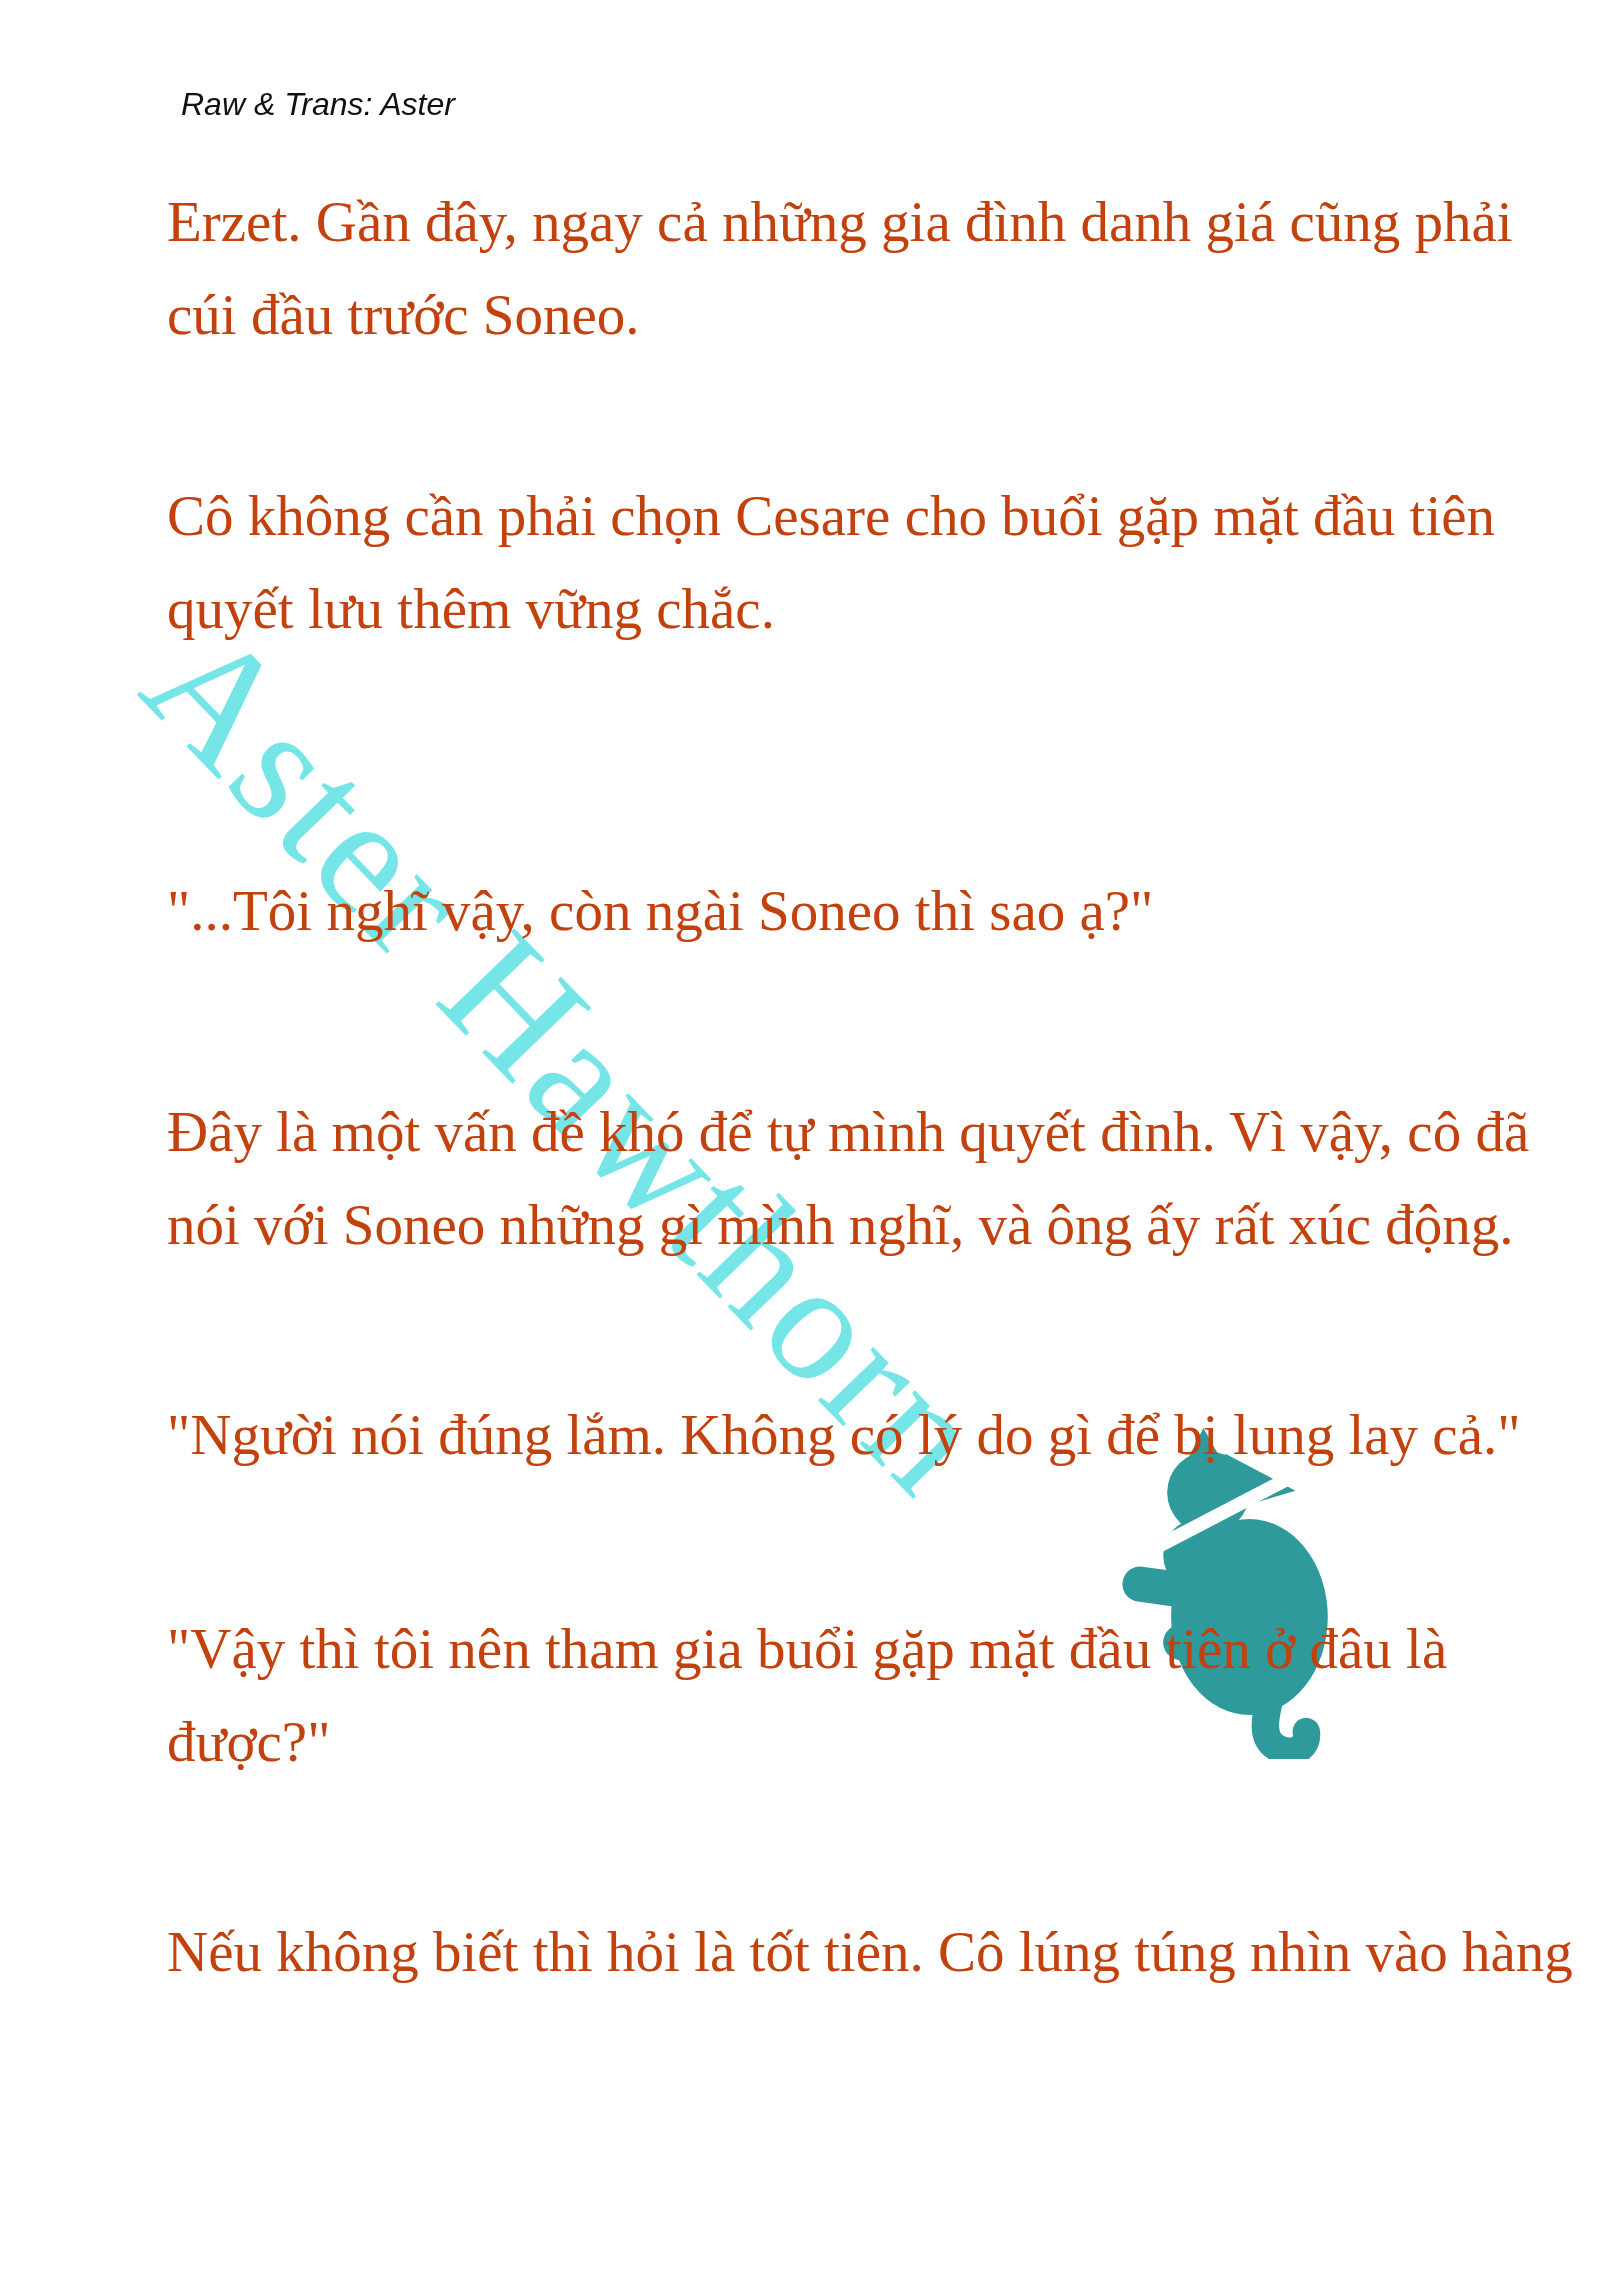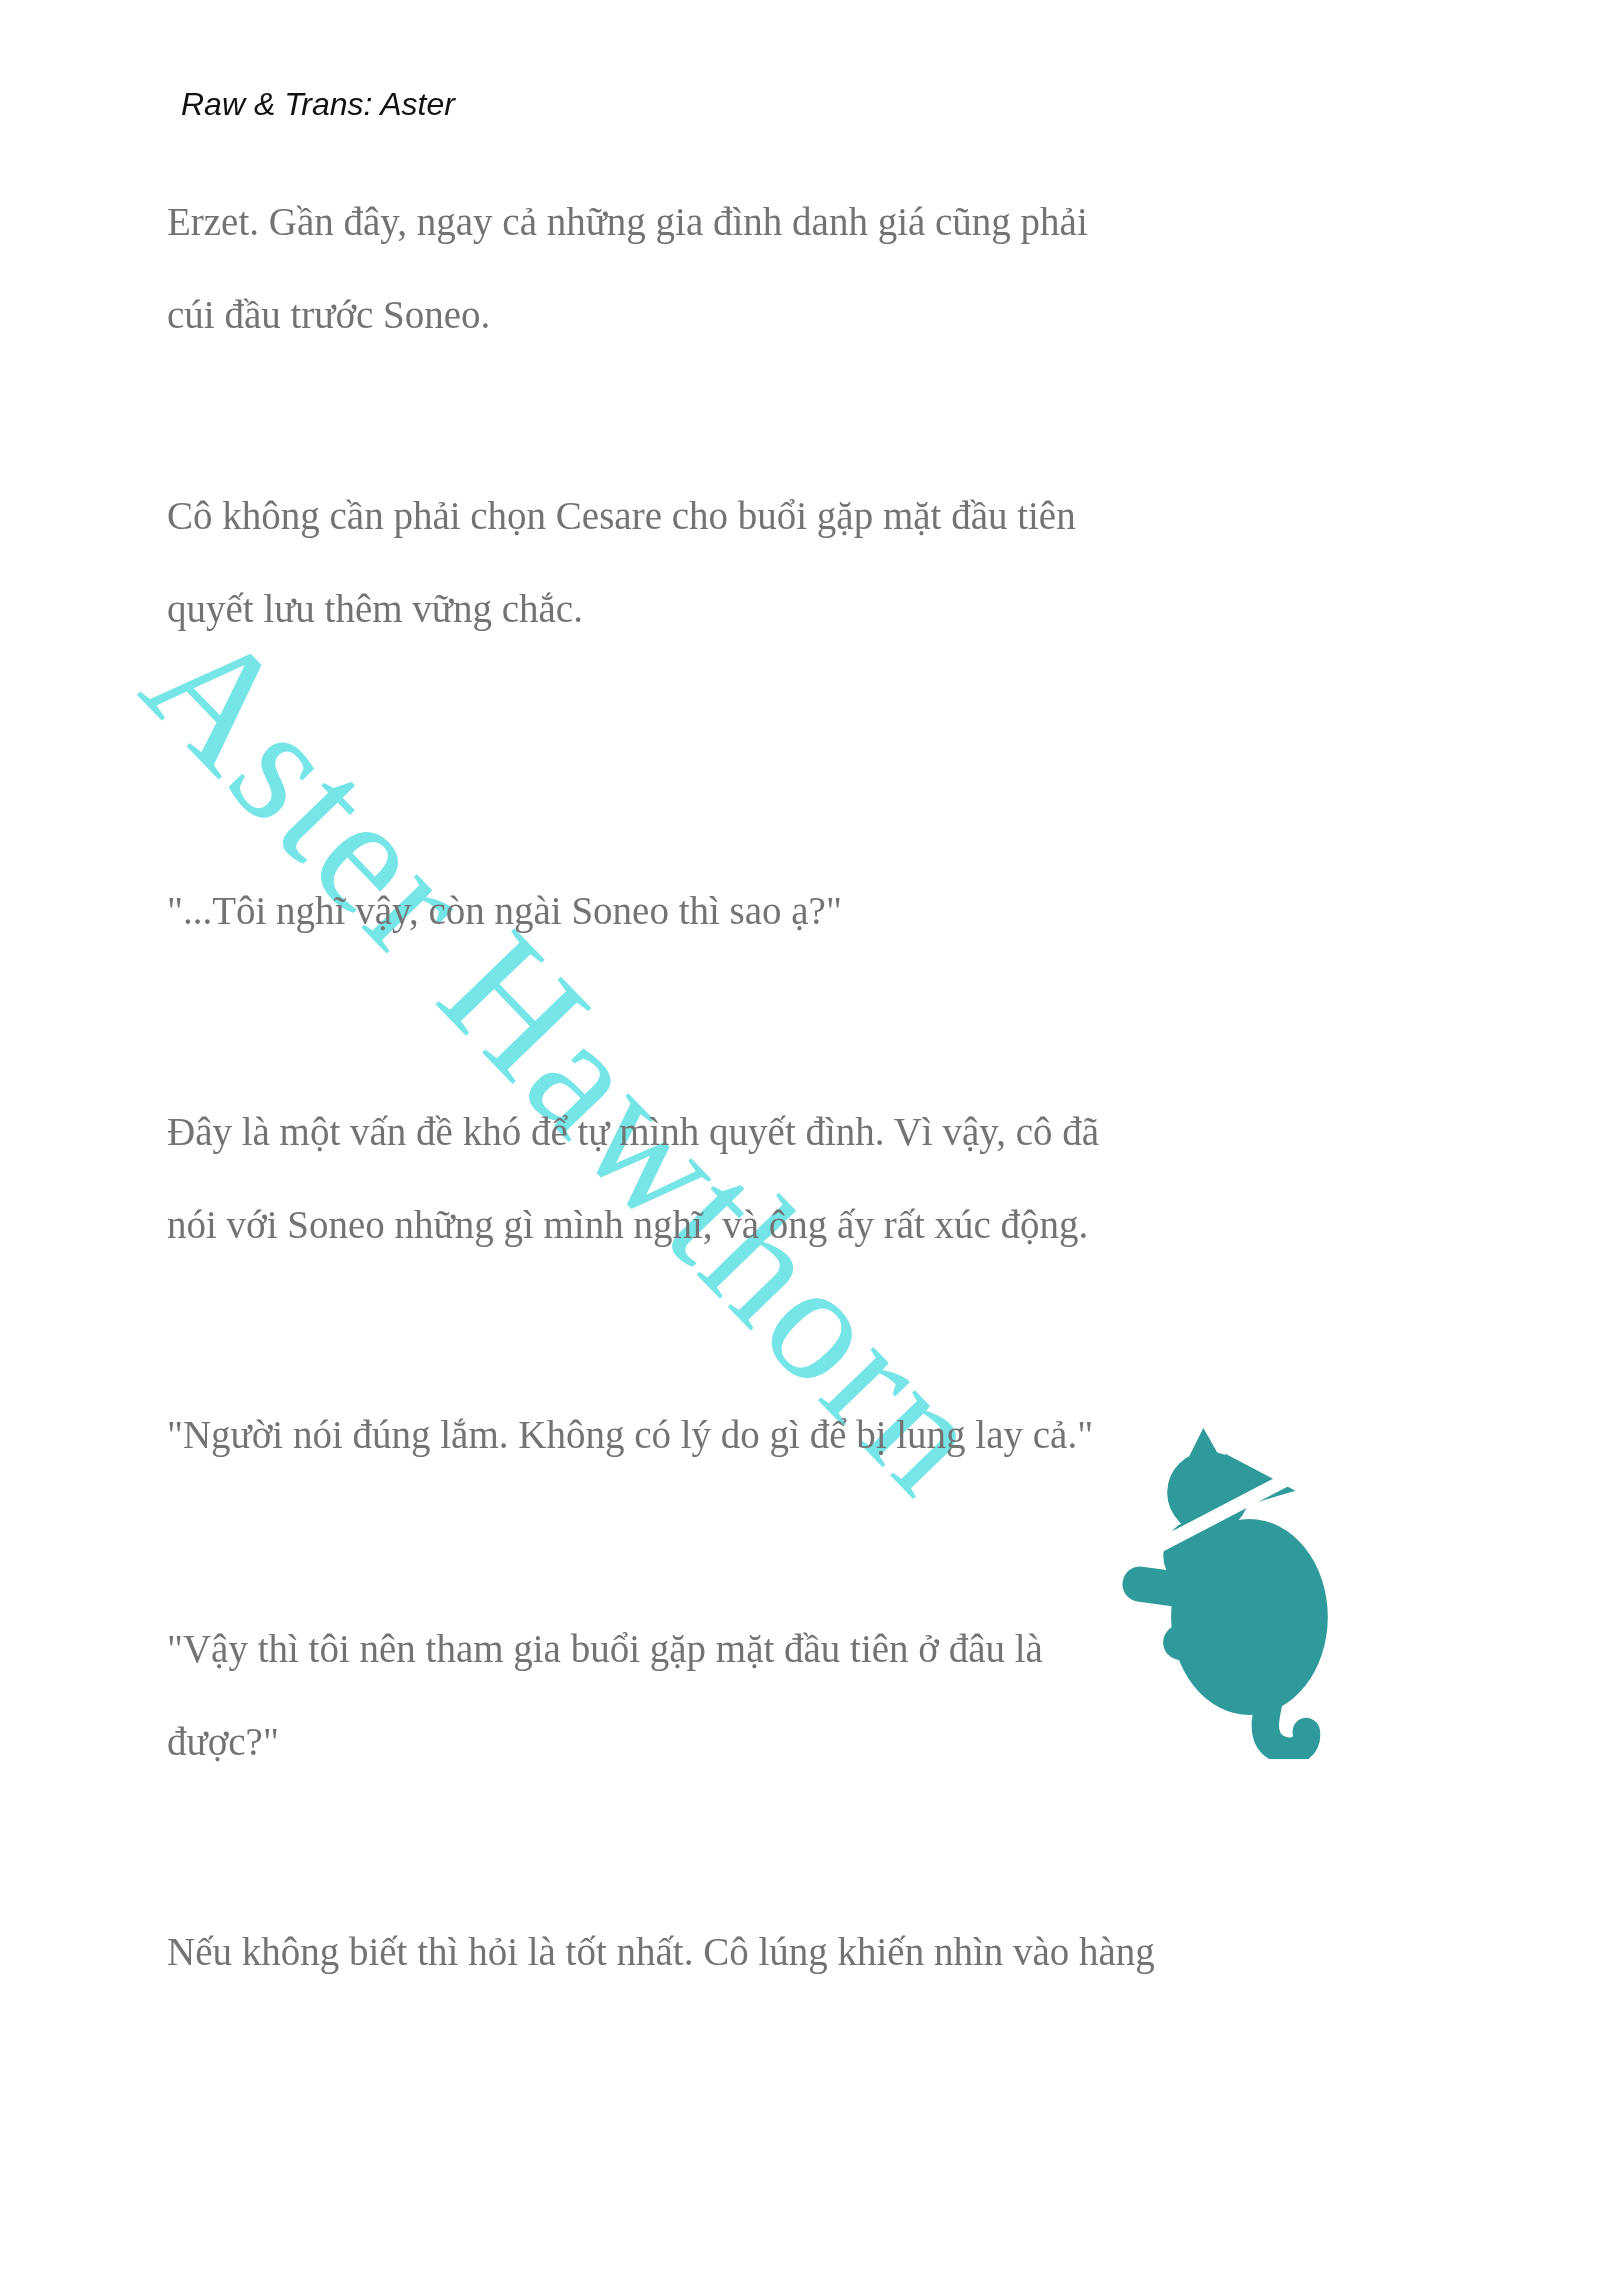--- a/index.html
+++ b/index.html
@@ -51,22 +51,22 @@
   .textcol {
     position: absolute;
     left: 167px;
     width: 1235px;
     z-index: 2;
   }
   .para { position: absolute; left: 0; width: 100%; }
   .line {
     height: 93px;
     line-height: 93px;
-    font-size: 39px;
-    color: #737373;
+    font-size: 57px;
+    color: #c2410c;
     white-space: nowrap;
   }
   .p1 { top: 175px; }
   .p2 { top: 469px; }
   .p3 { top: 864px; }
   .p4 { top: 1085px; }
   .p5 { top: 1388px; }
   .p6 { top: 1602px; }
   .p7 { top: 1905px; }
 </style>
@@ -128,18 +128,18 @@
     <div class="para p5">
       <div class="line">"Người nói đúng lắm. Không có lý do gì để bị lung lay cả."</div>
     </div>
 
     <div class="para p6">
       <div class="line">"Vậy thì tôi nên tham gia buổi gặp mặt đầu tiên ở đâu là</div>
       <div class="line">được?"</div>
     </div>
 
     <div class="para p7">
-      <div class="line">Nếu không biết thì hỏi là tốt nhất. Cô lúng khiến nhìn vào hàng</div>
+      <div class="line">Nếu không biết thì hỏi là tốt tiên. Cô lúng túng nhìn vào hàng</div>
     </div>
 
   </div>
 </div>
 
 
 </body></html>

